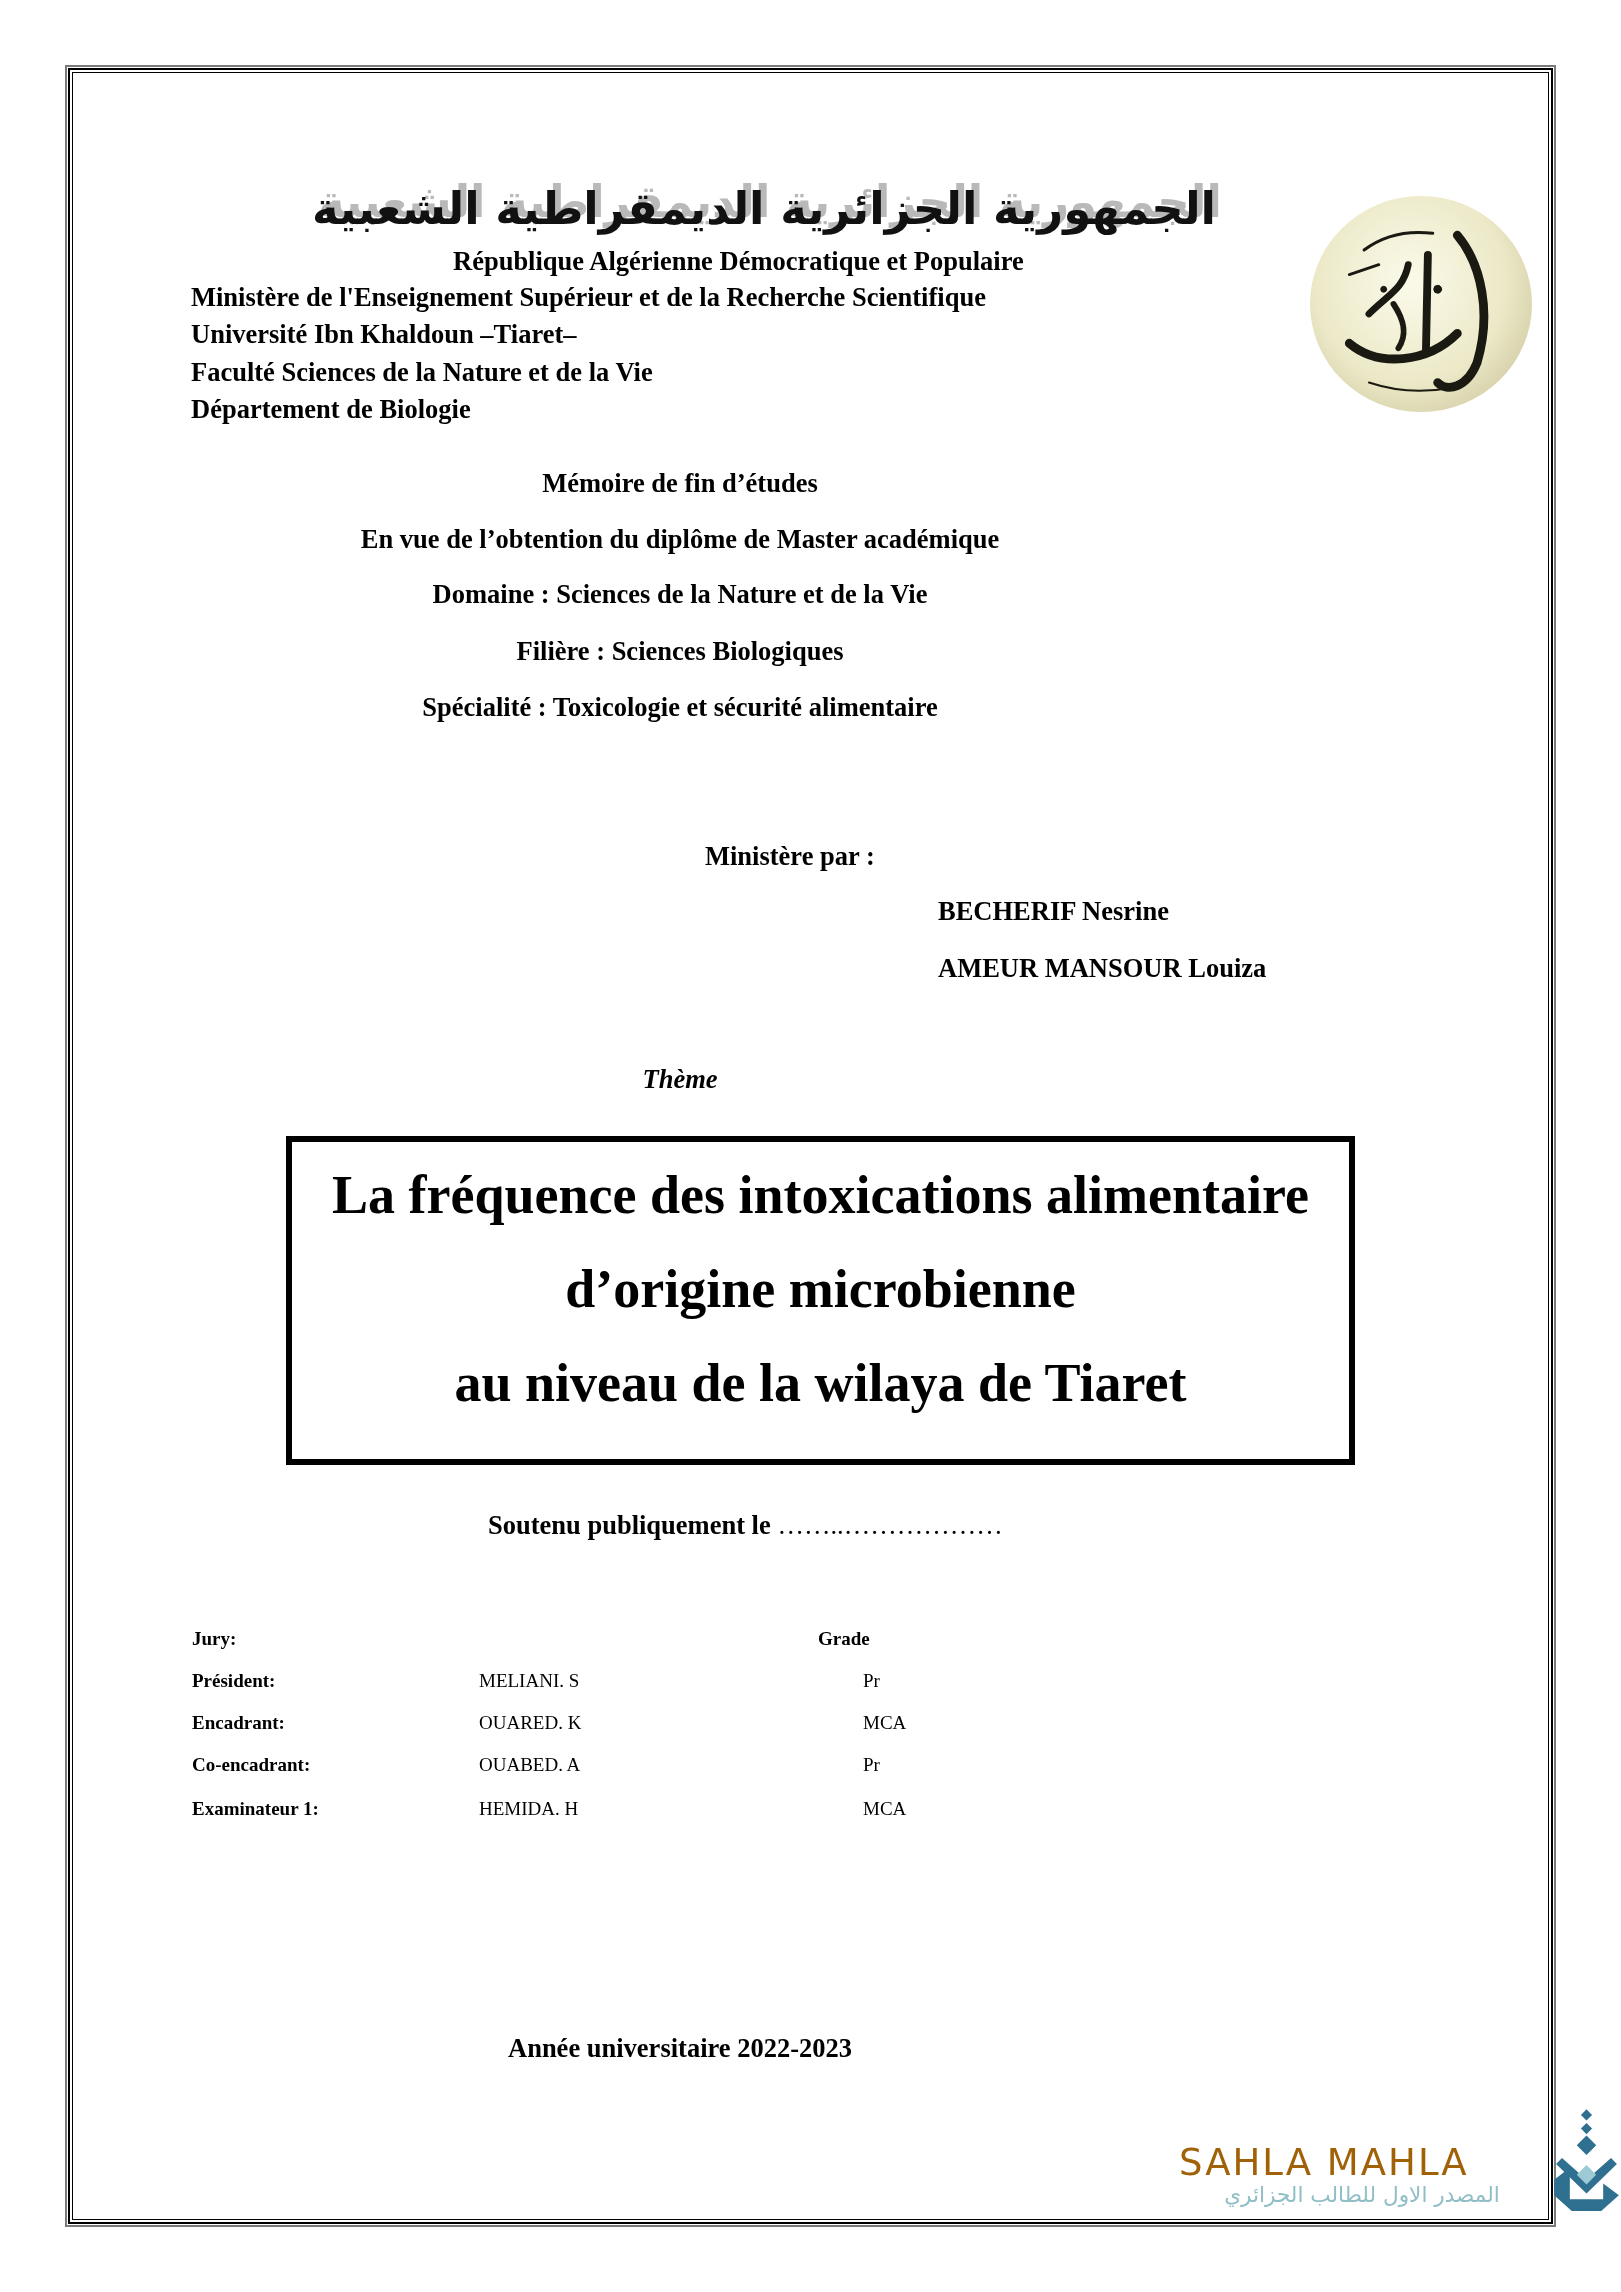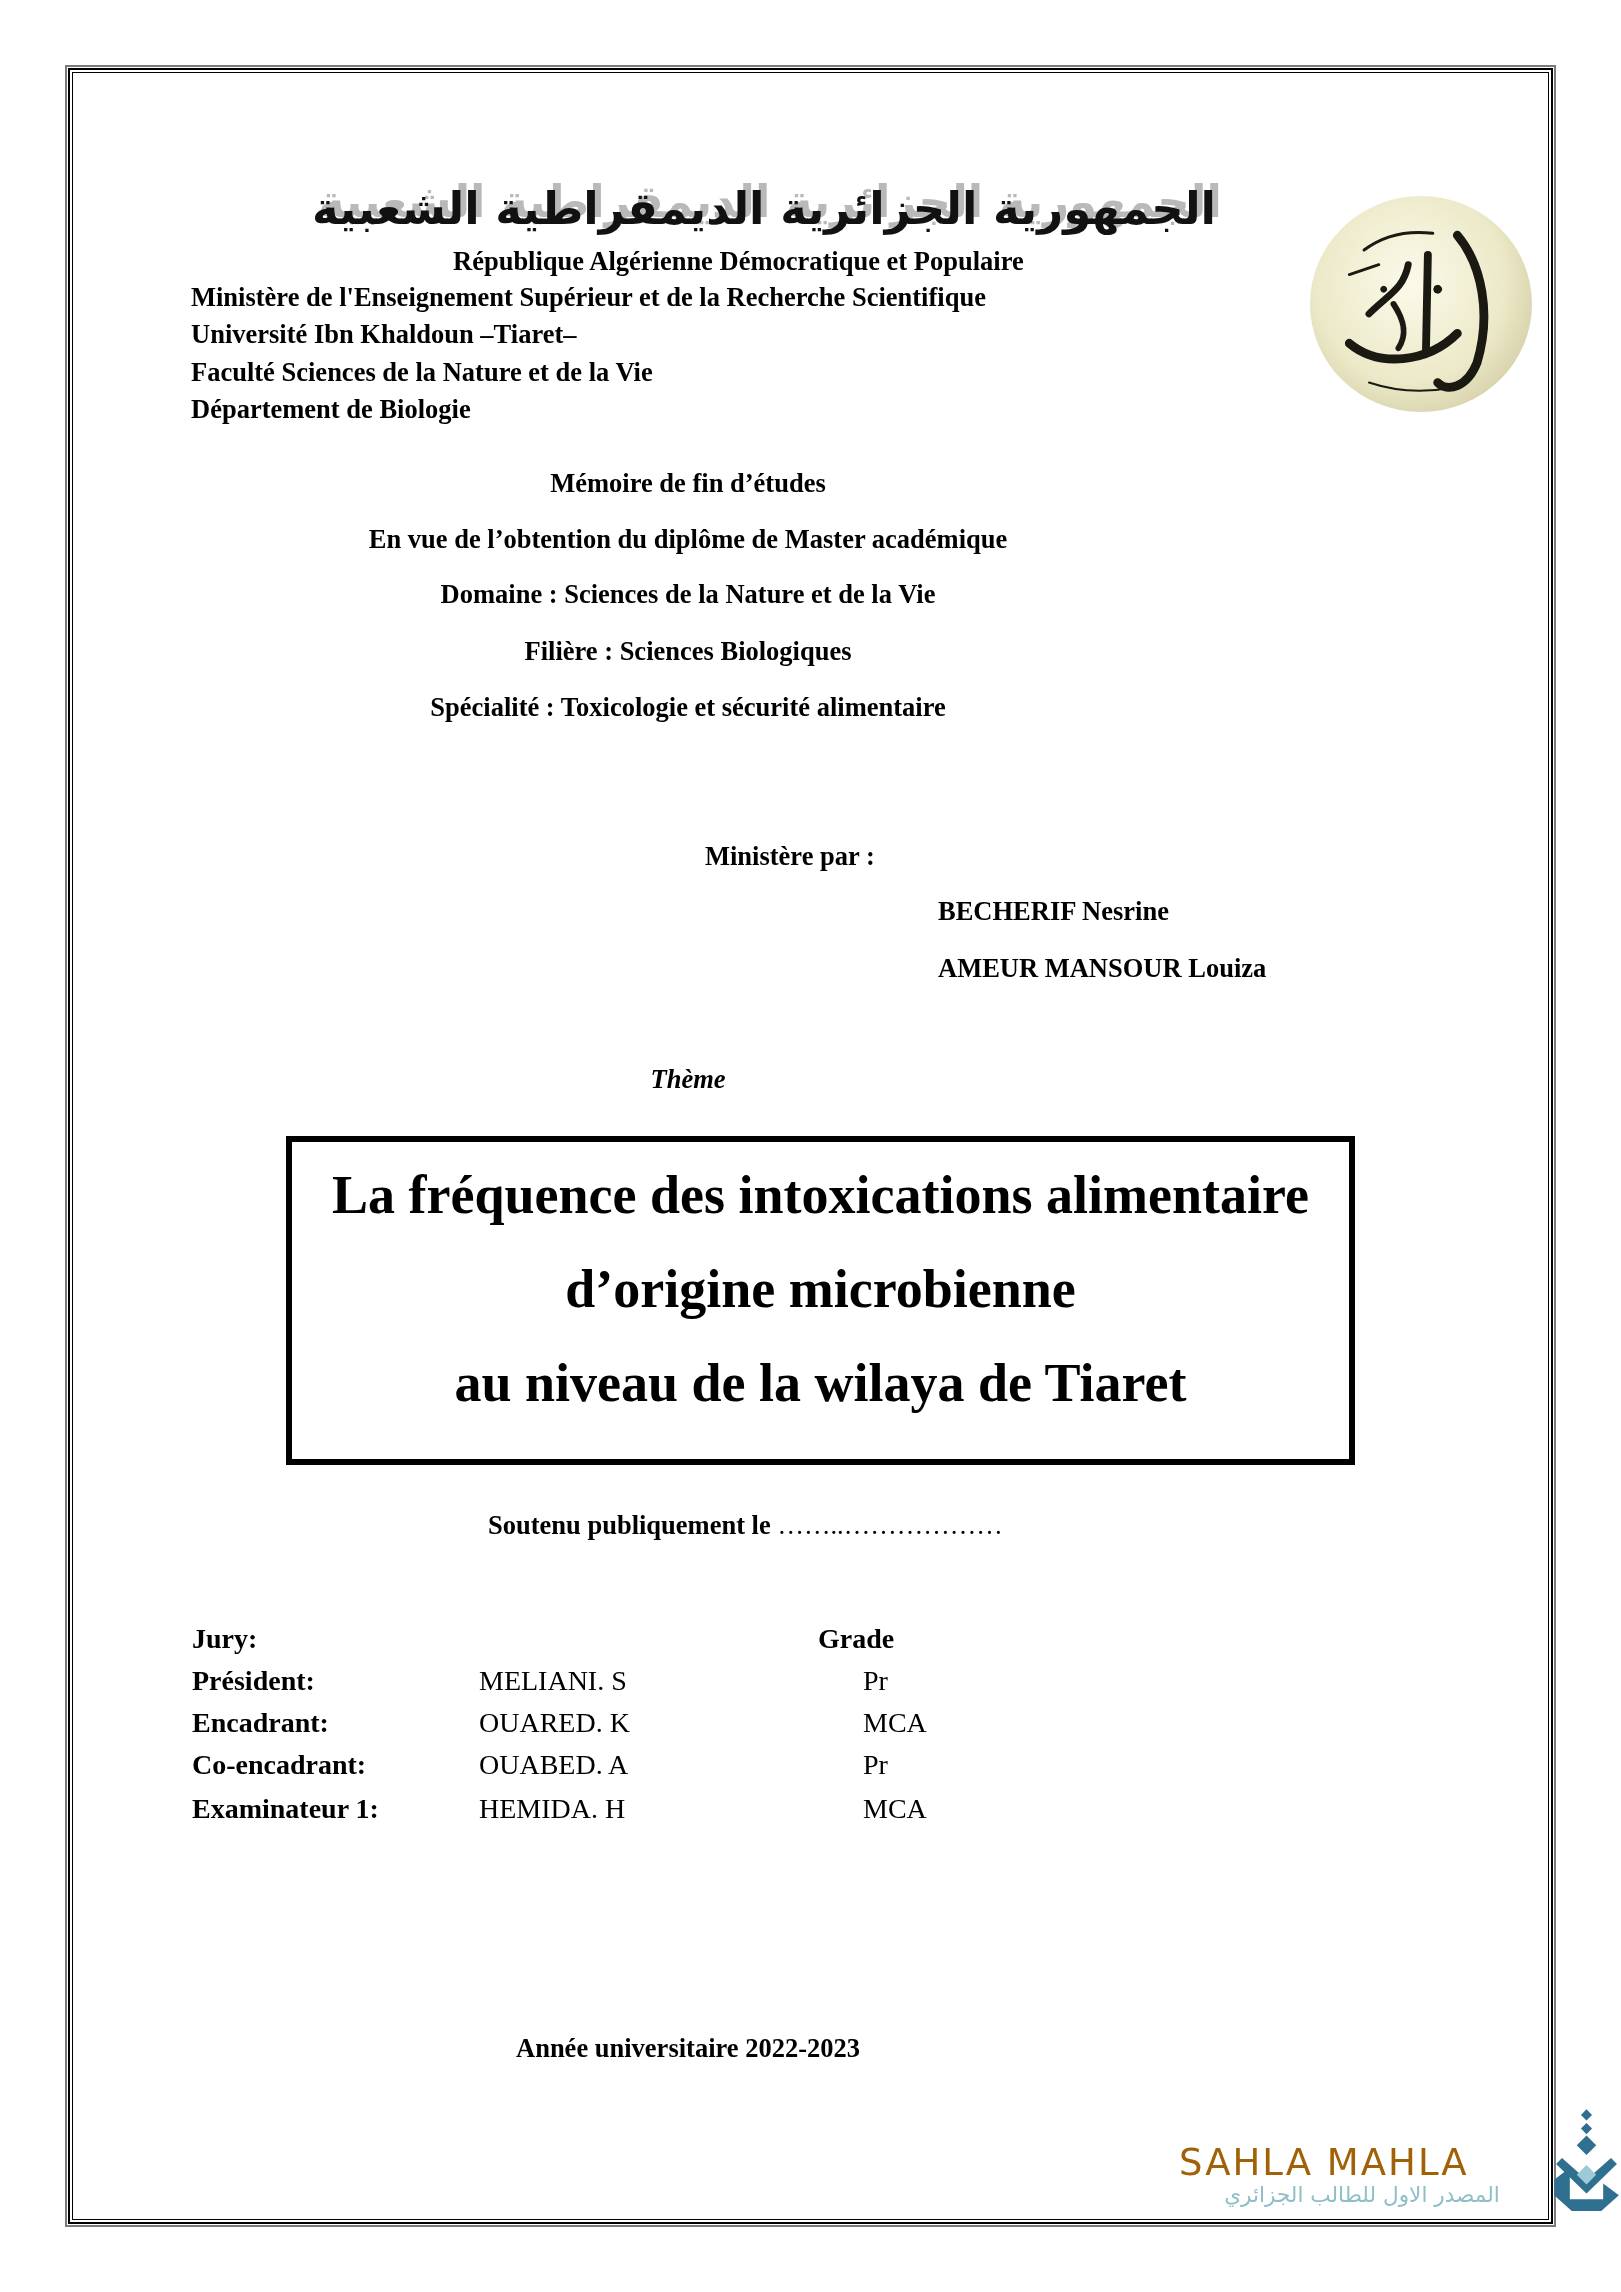--- a/index.html
+++ b/index.html
@@ -9,29 +9,29 @@
   .page-border { position:absolute; left:65px; top:65px; width:1491px; height:2162px;
          box-sizing:border-box; border:2px solid #7a7a7a; }
   .page-border::before { content:""; position:absolute; left:1px; top:1px; right:1px; bottom:1px;
          border:2px solid #000; }
   .page-border::after { content:""; position:absolute; left:4.9px; top:4.9px; right:4.9px; bottom:4.9px;
          border:1px solid #000; }
   .arabic-title { left:383px; top:182px; width:833px; text-align:center; font-family:"DejaVu Sans", sans-serif;
          font-weight:bold; font-size:45px; direction:rtl; color:#111;
          text-shadow: 5.9px -6.9px 0 #b9b9b9; letter-spacing:1px; }
   .hdr { font-weight:bold; font-size:26.5px; line-height:31px; }
-  .center-line { left:8px; width:1360px; text-align:center; font-weight:bold; font-size:26.5px; line-height:31px; }
+  .center-line { left:0; width:1360px; text-align:center; font-weight:bold; font-size:26.5px; line-height:31px; }
   .logo-univ { left:1310px; top:196px; width:222px; height:216px; border-radius:50%;
          background: radial-gradient(ellipse at 45% 40%, #fbfaea 0%, #ece9c8 55%, #cfc9a0 85%, #b8b08a 100%);
          overflow:hidden; }
   .logo-univ svg { width:100%; height:100%; }
   .title-box { left:286px; top:1136px; width:1069px; height:329px; box-sizing:border-box;
          border:6.9px solid #000; }
   .title-line { position:absolute; left:0; width:100%; text-align:center; font-weight:bold; font-size:54px; line-height:59px; }
-  .jury { font-size:28px; line-height:31px; }
+  .jury { font-size:19px; line-height:31px; }
   .jury.b { font-weight:bold; }
   .sahla { left:1179px; top:2141px; font-family:"DejaVu Sans", sans-serif; font-size:37px; letter-spacing:2px;
          color:#a16207; font-weight:normal; }
   .sahla-ar { left:1176px; top:2182px; width:372px; font-family:"DejaVu Sans", sans-serif; font-size:21.6px;
          color:#8fbec7; direction:rtl; text-align:center; }
   .sahla-icon { left:1552px; top:2109px; width:69px; height:104px; }
 </style>
 </head>
 <body>
 

